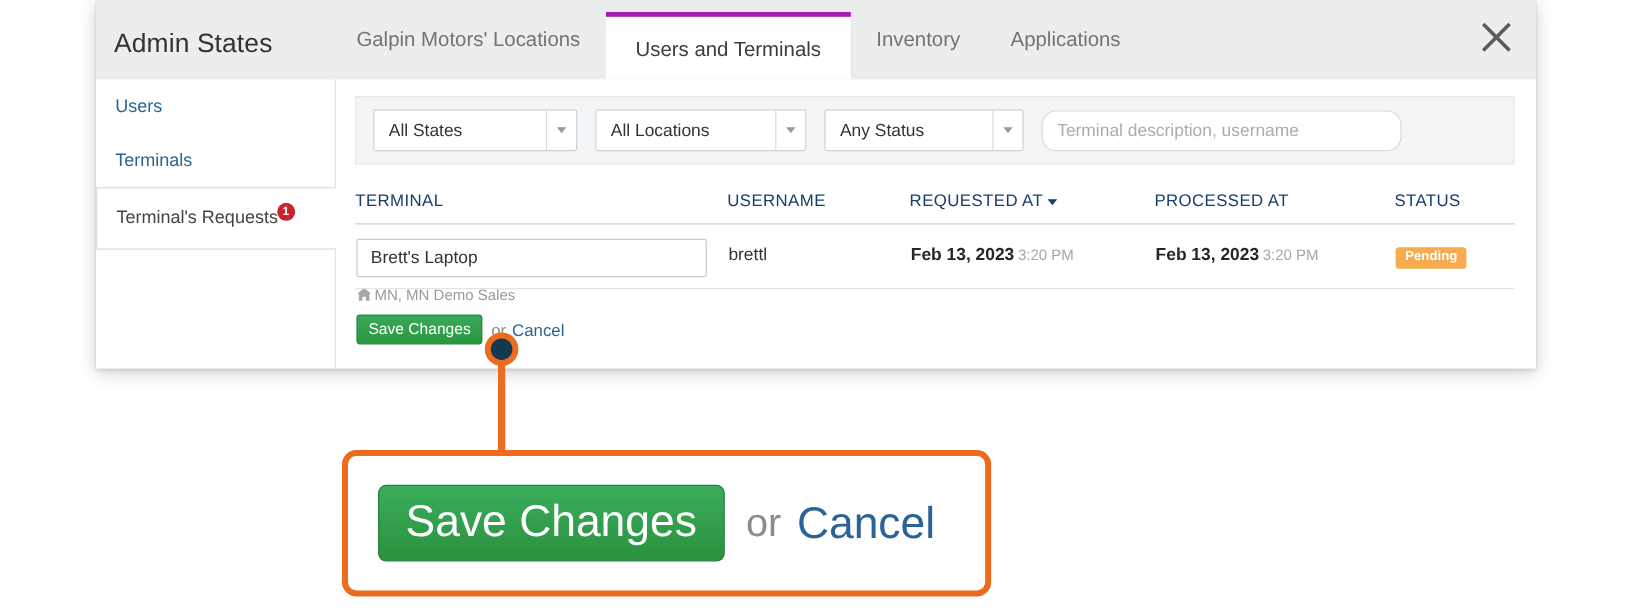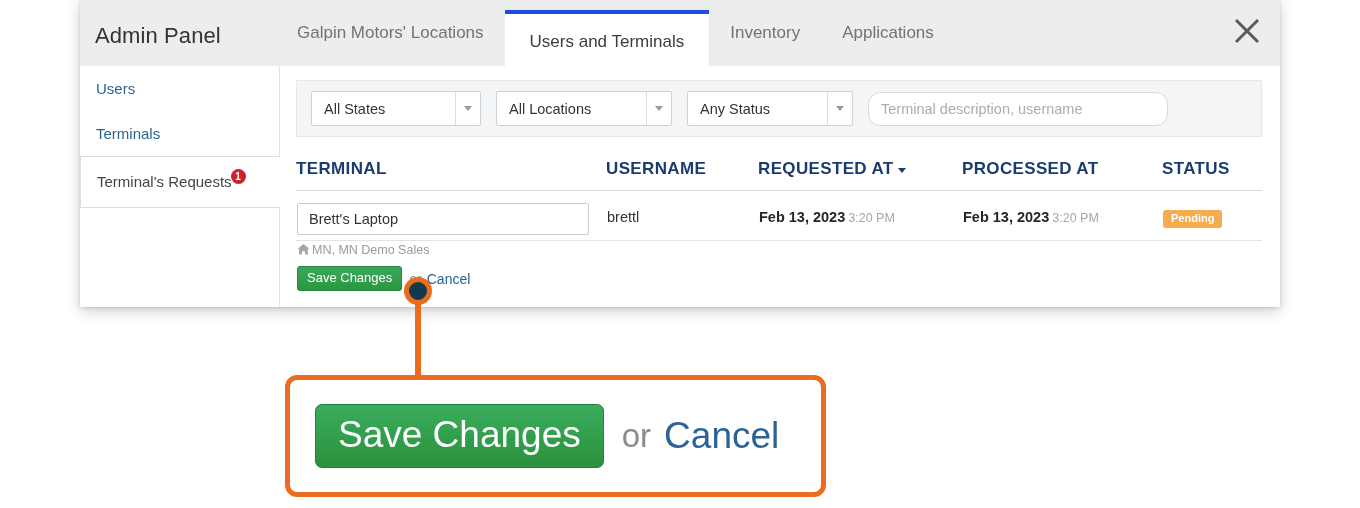--- a/index.html
+++ b/index.html
@@ -58,21 +58,21 @@
     padding: 0 21px;
     line-height: 66px;
     height: 66px;
     box-sizing: border-box;
     white-space: nowrap;
     cursor: pointer;
   }
   .tab.active {
     background: #ffffff;
     color: #3c3c3c;
-    border-top: 4px solid #1d4ed8;
+    border-top: 4px solid #a21caf;
     line-height: 56px;
     margin-top: 10px;
     height: 56px;
     padding: 0 25px;
     box-shadow: 1px -1px 2px rgba(0,0,0,0.04);
   }
   .close-btn {
     position: absolute;
     right: 16px;
     top: 14px;
@@ -207,22 +207,22 @@
   .search-input::placeholder { color: #a9adb1; }
 
   
   .table {
     margin-top: 22px;
     width: 100%;
     border-collapse: collapse;
   }
   .table thead th {
     text-align: left;
-    font-size: 17px;
-    font-weight: bold;
+    font-size: 14px;
+    font-weight: normal;
     color: #1b3c6e;
     letter-spacing: 0.35px;
     padding: 0 0 11px 0;
     border-bottom: 1px solid #d9dadb;
     white-space: nowrap;
   }
   .sort-caret {
     display: inline-block;
     margin-left: 4px;
     width: 0; height: 0;
@@ -377,21 +377,21 @@
     text-decoration: none;
     cursor: pointer;
   }
 </style>
 </head>
 <body>
 
 <div class="modal-card">
 
   <div class="modal-header">
-    <div class="app-title">Admin Panel</div>
+    <div class="app-title">Admin States</div>
 
     <div class="tabs">
       <div class="tab">Galpin Motors' Locations</div>
       <div class="tab active">Users and Terminals</div>
       <div class="tab">Inventory</div>
       <div class="tab">Applications</div>
     </div>
 
     <div class="close-btn">
       <svg width="34" height="34" viewBox="0 0 34 34">

